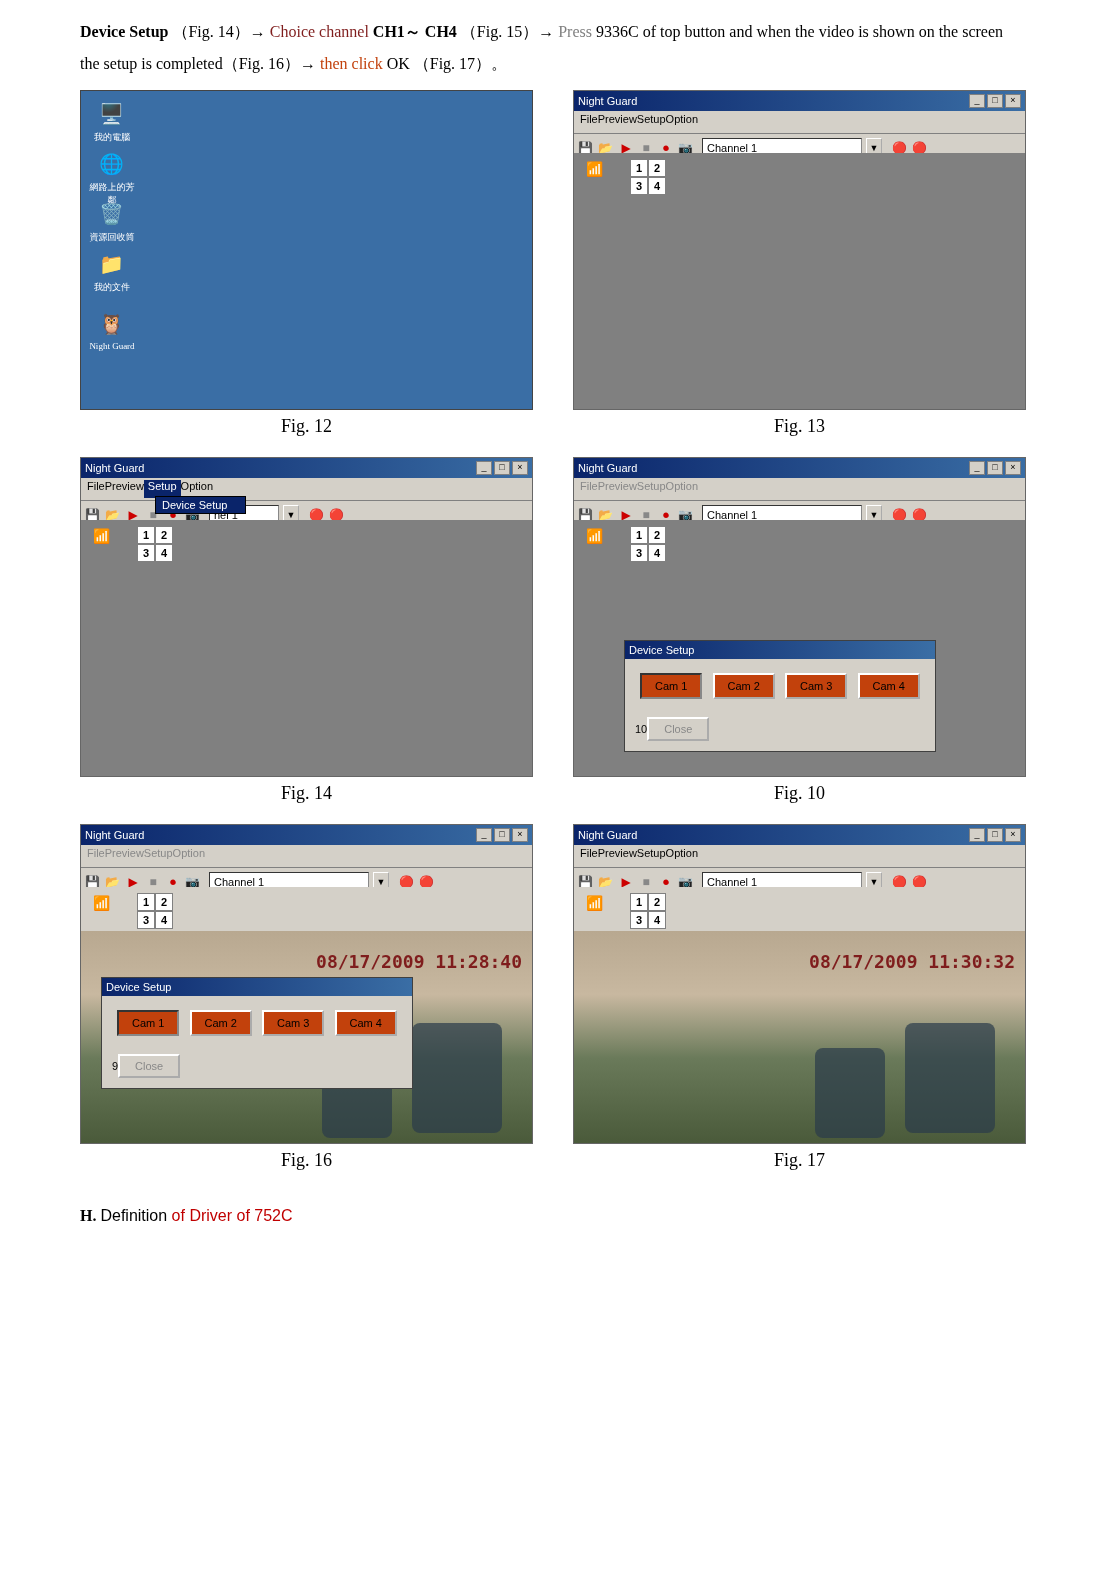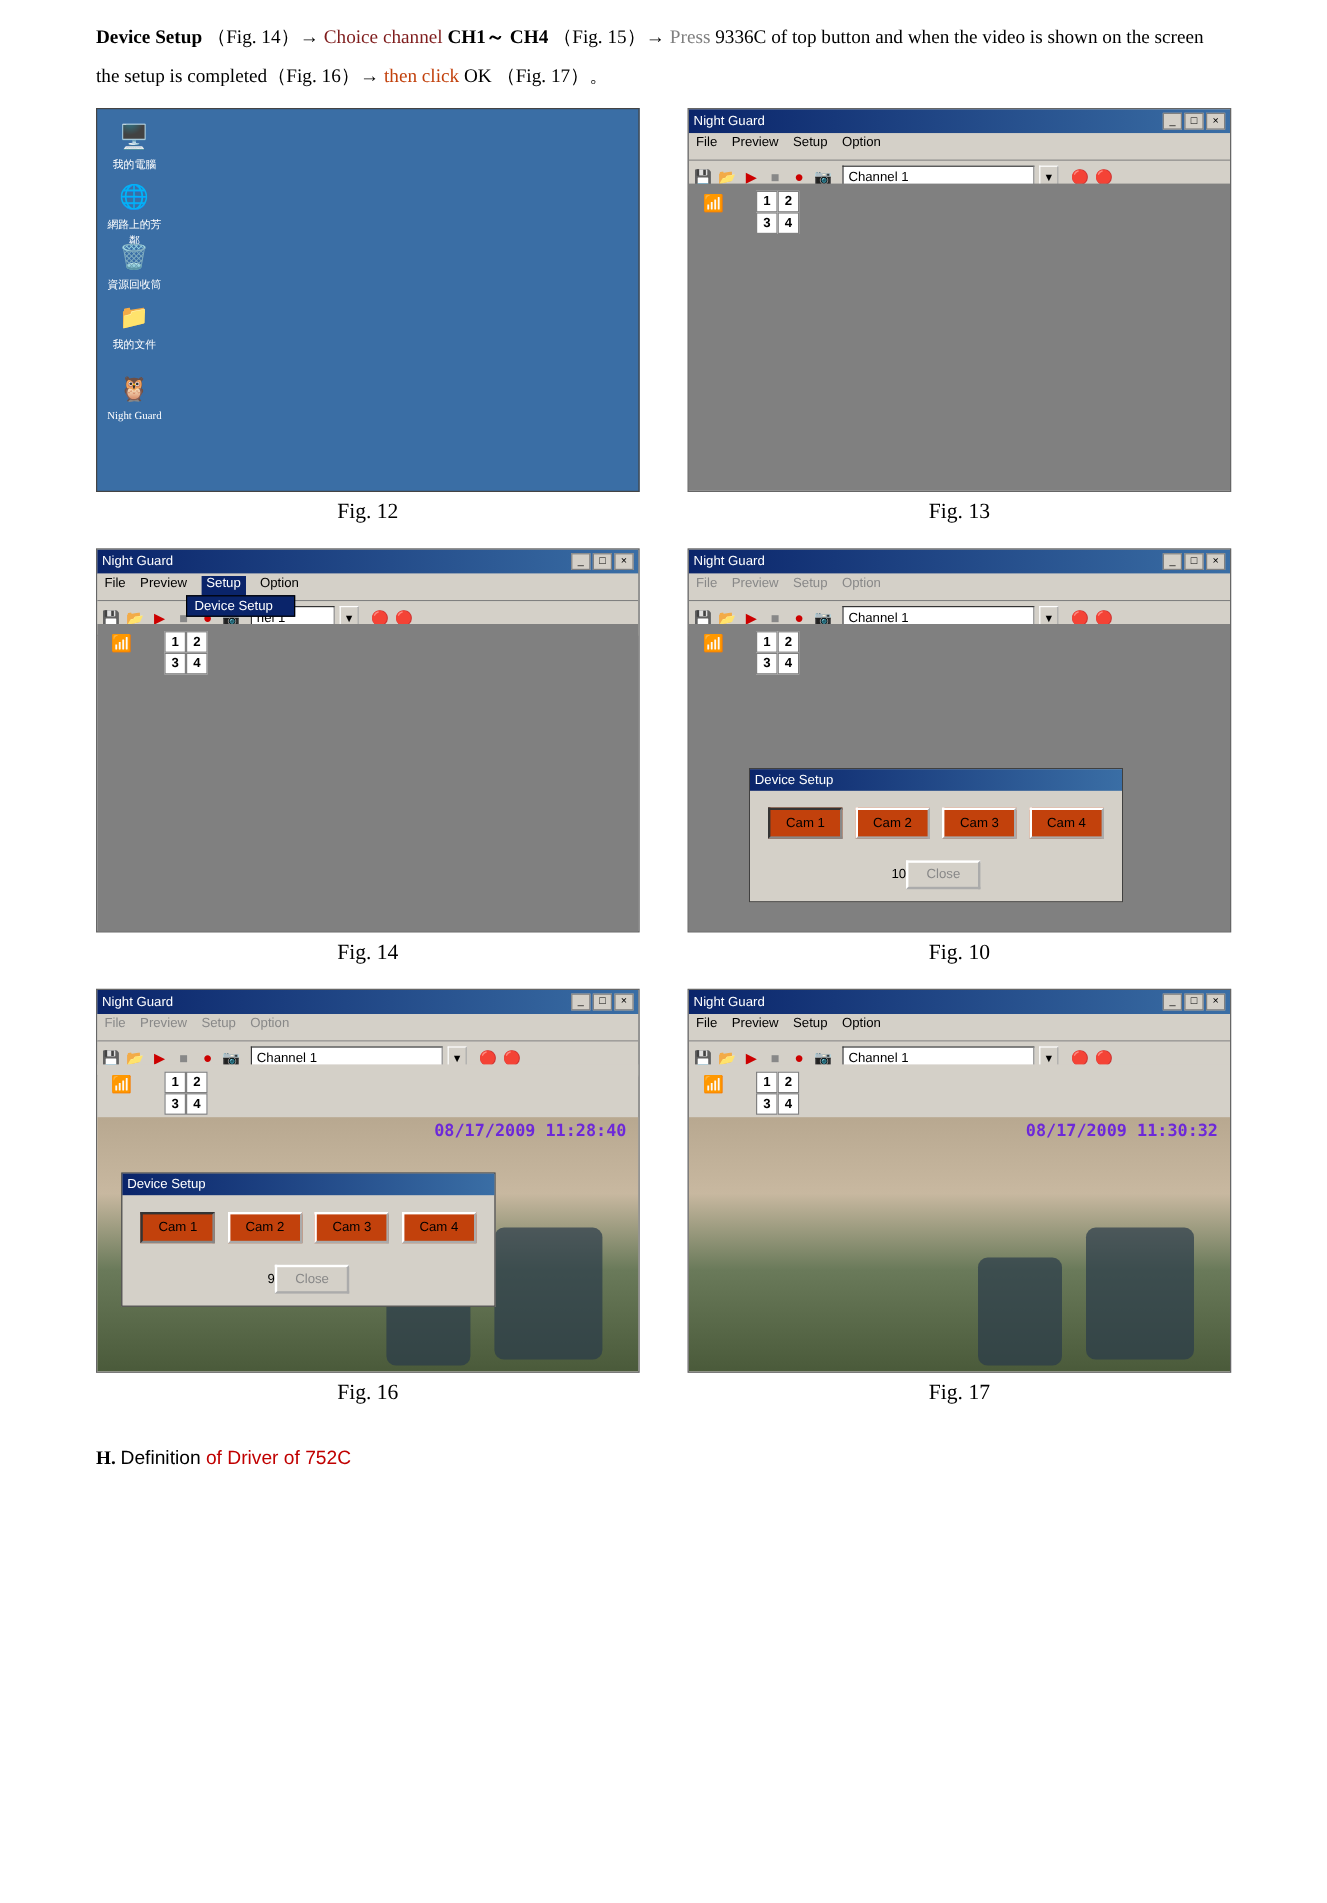--- a/index.html
+++ b/index.html
@@ -59,21 +59,21 @@
     border: 1px solid #808080;
     font-size: 9px;
     line-height: 10px;
     text-align: center;
     color: #000;
   }
   .menubar {
     height: 18px;
     background: #d4d0c8;
     display: flex;
-    gap: 12px;
+    gap: 0;
     padding: 2px 6px;
     border-bottom: 1px solid #808080;
   }
   .menubar span { color: #000; }
   .menubar.dim span { color: #888; }
   .toolbar {
     height: 24px;
     background: #d4d0c8;
     display: flex;
     align-items: center;
@@ -140,24 +140,24 @@
   }
   .video-area {
     position: absolute;
     left: 0; top: 44px; right: 0; bottom: 0;
   }
   .video-area.photo {
     background: linear-gradient(to bottom, #b8a890 0%, #c8b8a0 30%, #6a7a5a 60%, #4a5a3a 100%);
   }
   .timestamp {
     position: absolute;
-    top: 48px; right: 10px;
-    color: #6d28d9;
+    top: 64px; right: 10px;
+    color: #7f1d1d;
     font-family: monospace;
-    font-size: 14px;
+    font-size: 18px;
     font-weight: bold;
   }
   
   .desktop {
     width: 100%;
     height: 320px;
     background: #3a6ea5;
     border: 1px solid #444;
     box-sizing: border-box;
     position: relative;
@@ -217,21 +217,21 @@
     display: inline-flex;
     align-items: center;
     justify-content: center;
     font-size: 11px;
   }
   .cam-btn.active {
     border: 2px inset #888;
   }
   .dialog-footer {
     display: flex;
-    justify-content: center;
+    justify-content: flex-start;
     align-items: center;
     padding-top: 4px;
   }
   .close-btn {
     width: 58px; height: 20px;
     background: #d4d0c8;
     border: 2px outset #fff;
     display: inline-flex;
     align-items: center;
     justify-content: center;

